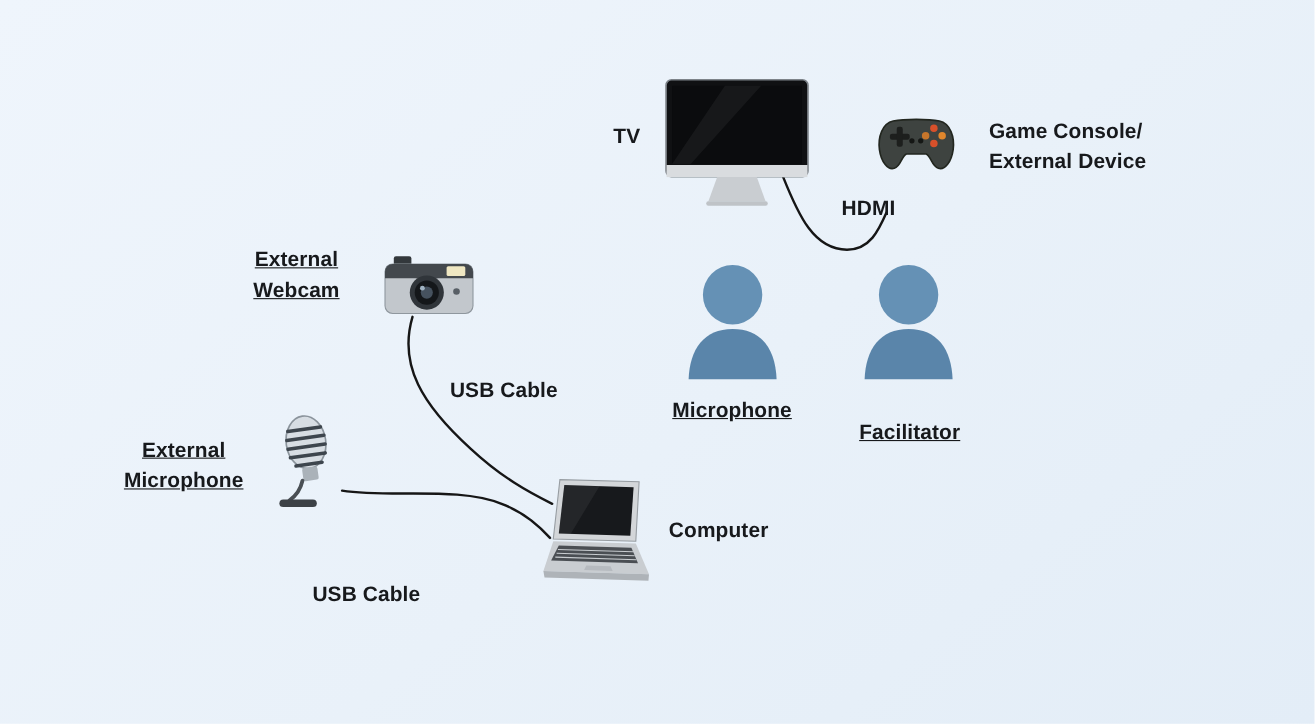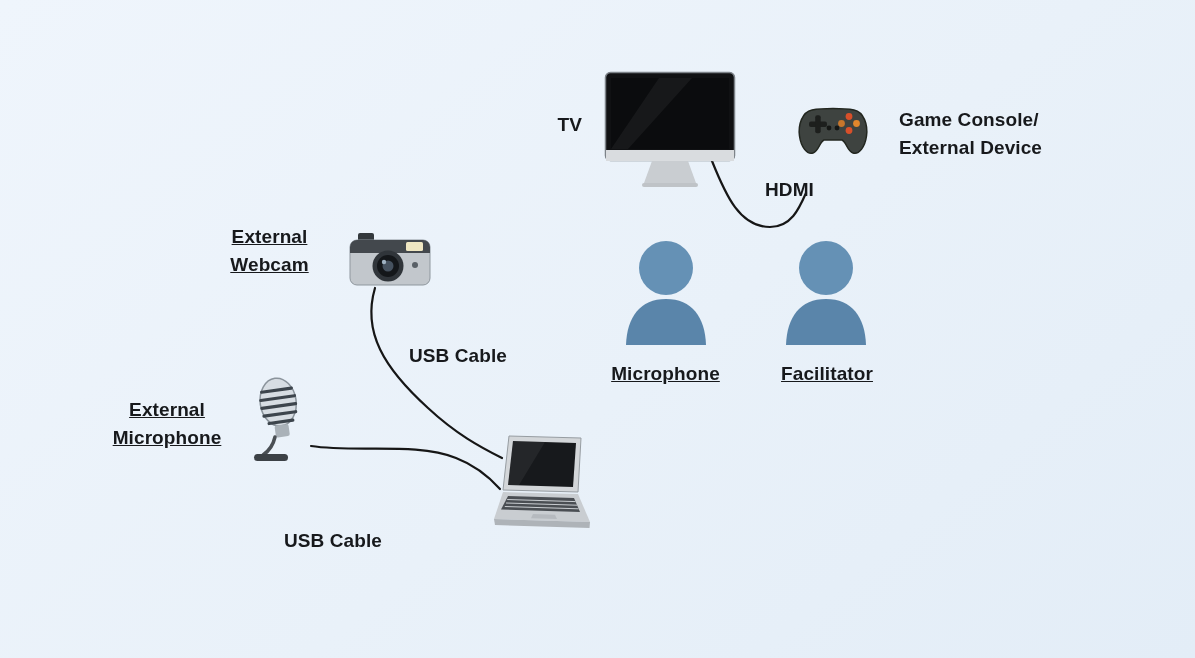--- a/index.html
+++ b/index.html
@@ -108,30 +108,31 @@
       <path d="M16 1 L88 3 L85 57 L10 55 Z" fill="#d3d6d9" stroke="#979da2" stroke-width="1"></path>
       <path d="M20 6 L83 8 L80 52 L15 50 Z" fill="#17191c"></path>
       <polygon points="20,6 52,7 26,50 15,50" fill="#ffffff" opacity="0.06"></polygon>
       <path d="M10 57 L85 59 L97 87 L1 84 Z" fill="#c9cdd1"></path>
       <path d="M15 61 L81 63 L87 77 L8 74.5 Z" fill="#4a4e53"></path>
       <path d="M14.2 64.5 L82.5 66.6 M13 68 L84 70.2 M11.8 71.5 L85.5 73.8" stroke="#c9cdd1" stroke-width="1" fill="none"></path>
       <path d="M1 84 L97 87 L96.5 93 L2 90 Z" fill="#aeb3b8"></path>
       <path d="M40 79 L62 79.8 L64 84 L38 83.2 Z" fill="#b6babf"></path>
     </svg>
   </div>
+  <div class="label" style="left:608px; top:469px; width:130px;">Computer</div>
 
   <div class="icon" style="left:620px; top:237px;">
     <svg viewBox="0 0 92 108" width="92" height="108">
       <circle cx="46" cy="31" r="27" fill="#6591b5"></circle>
       <path d="M46 62 C20 62 7 80 6 108 L86 108 C85 80 72 62 46 62 Z" fill="#5a85aa"></path>
     </svg>
   </div>
   <div class="label center" style="left:598px; top:360px; width:135px;">Microphone</div>
 
   <div class="icon" style="left:780px; top:237px;">
     <svg viewBox="0 0 92 108" width="92" height="108">
       <circle cx="46" cy="31" r="27" fill="#6591b5"></circle>
       <path d="M46 62 C20 62 7 80 6 108 L86 108 C85 80 72 62 46 62 Z" fill="#5a85aa"></path>
     </svg>
   </div>
-  <div class="label center" style="left:762px; top:360px; width:130px;">Facilitator</div>
+  <div class="label center" style="left:762px; top:380px; width:130px;">Facilitator</div>
 
 </div>
 
 </body></html>

